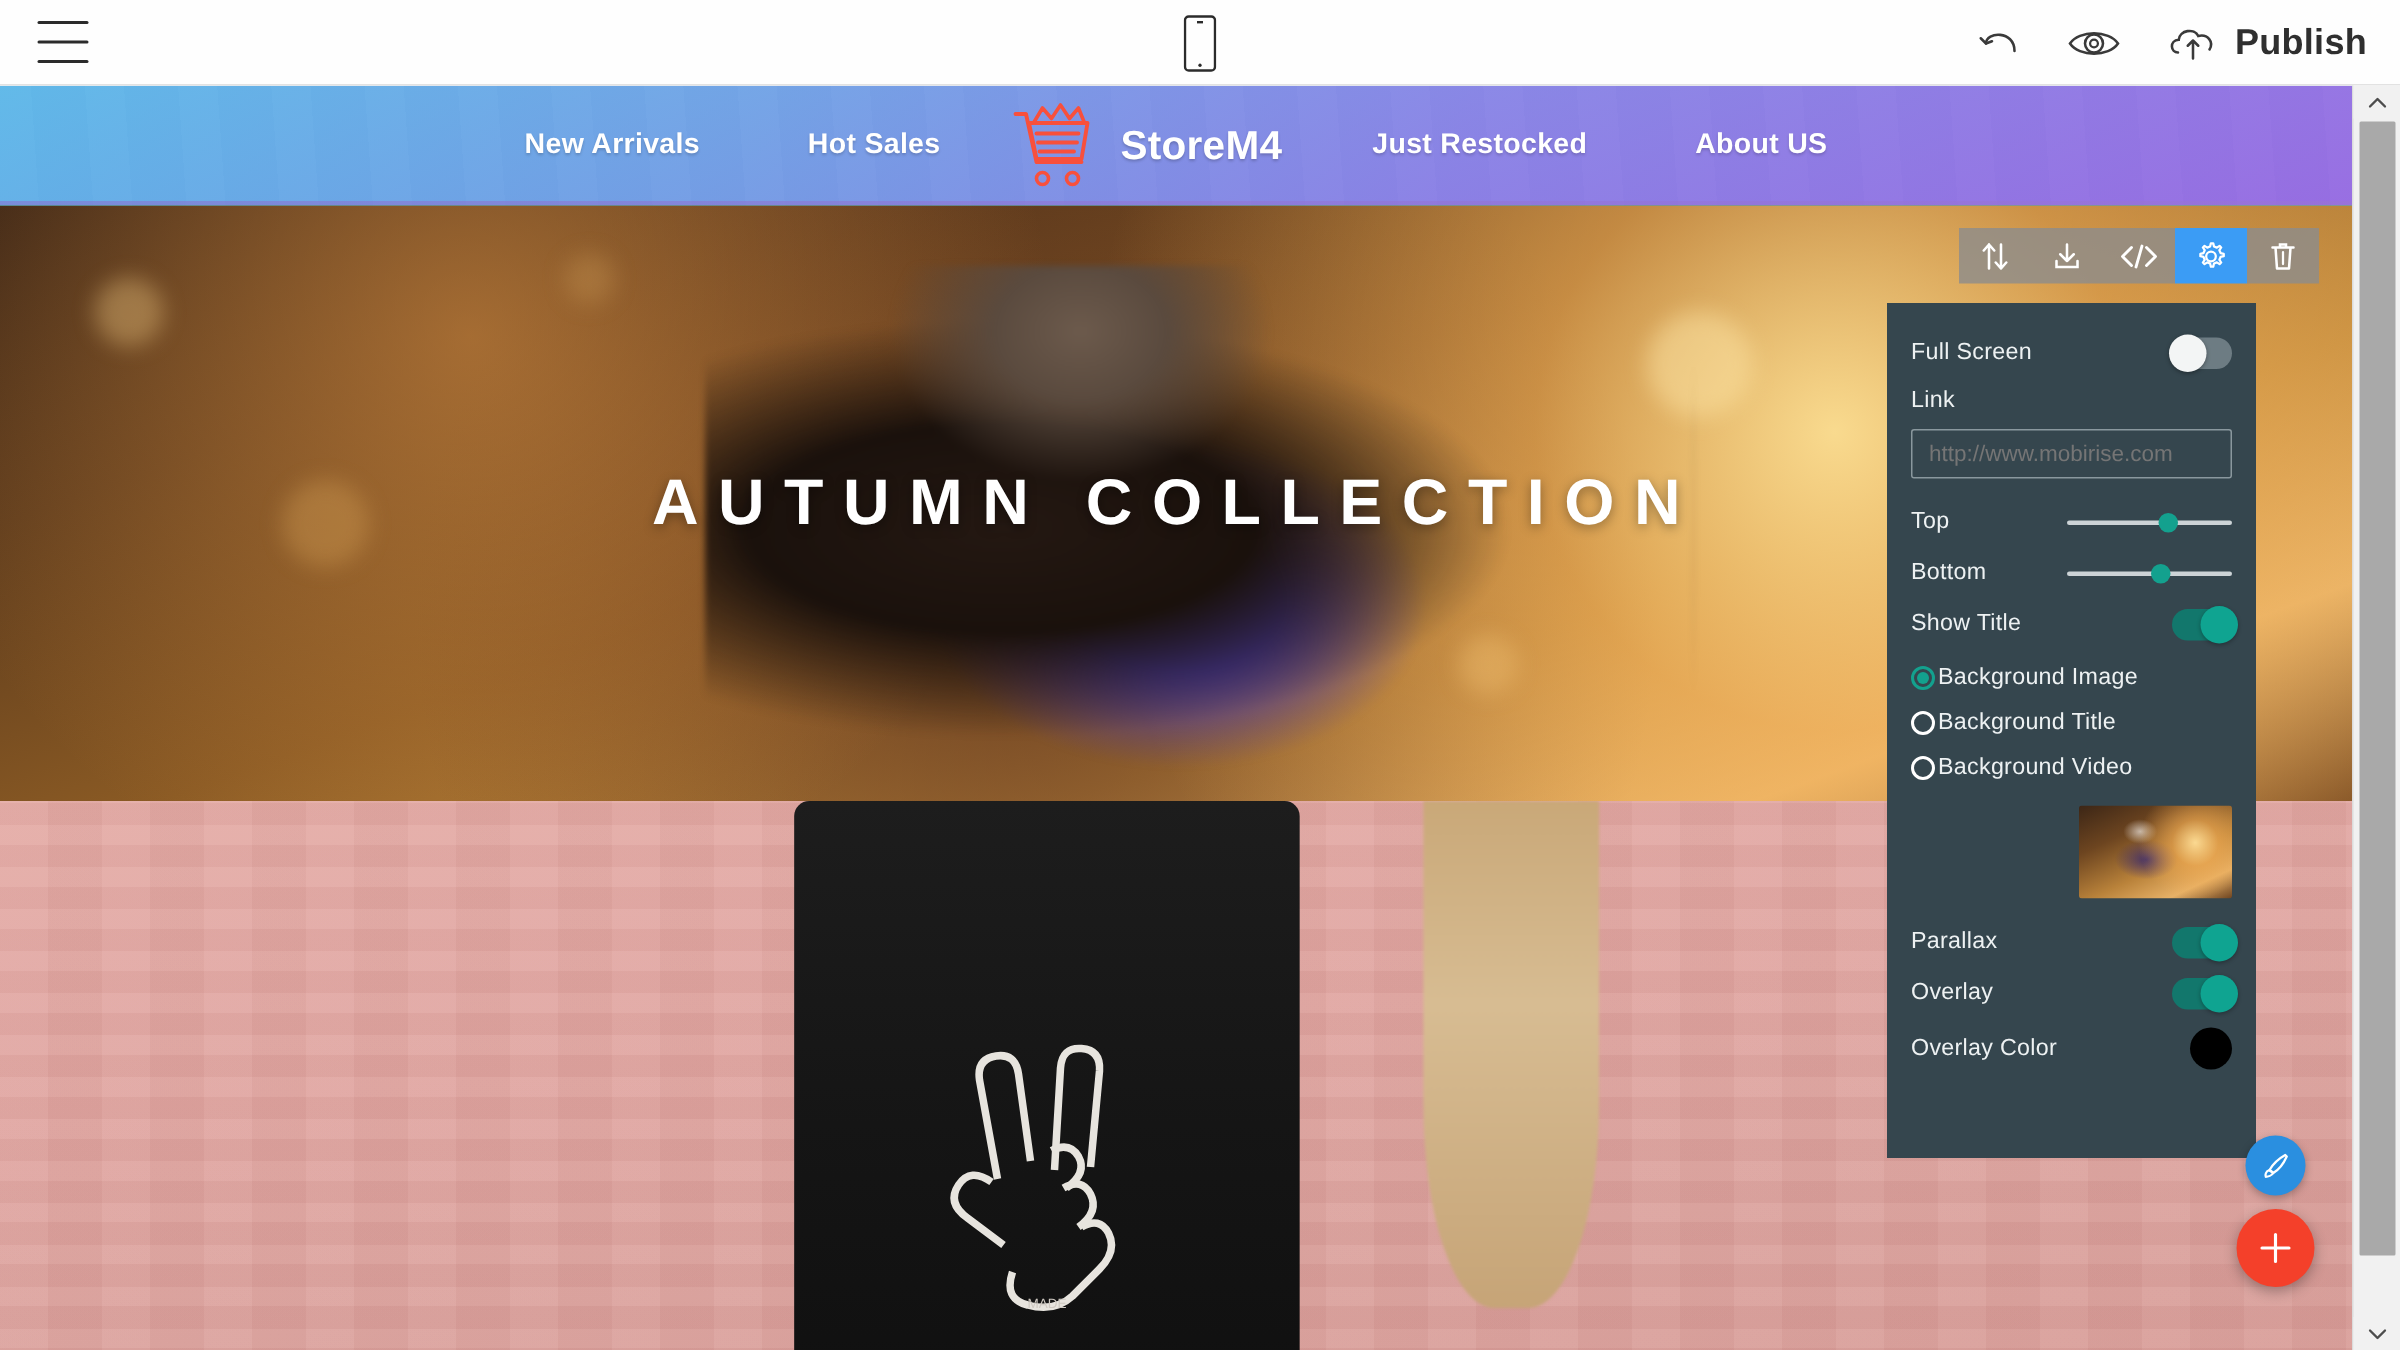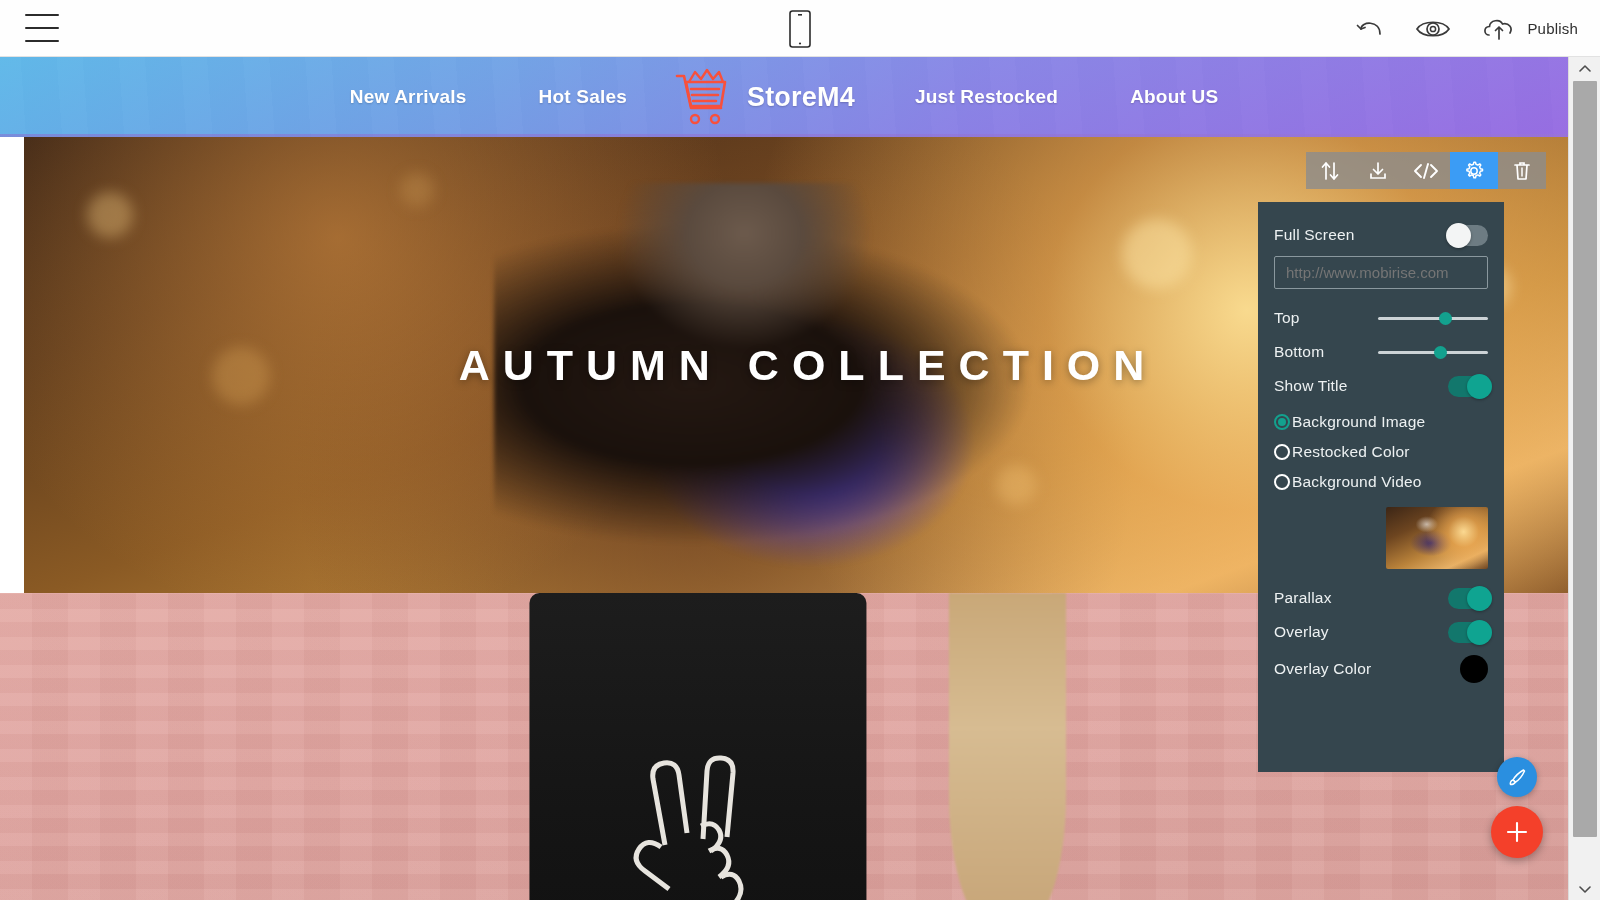--- a/index.html
+++ b/index.html
@@ -16,21 +16,21 @@
     position: absolute; top: 0; left: 0; width: 1600px; height: 57px;
     background: #fefefe; border-bottom: 1px solid #e2e2e2;
     display: flex; align-items: center; z-index: 60;
   }
   .hamburger { position: absolute; left: 25px; top: 14px; width: 34px; height: 28px;
     display: flex; flex-direction: column; justify-content: space-between; cursor: pointer; }
   .hamburger i { display: block; height: 2px; background: #2b2b2b; border-radius: 1px; }
   .device-icon { position: absolute; left: 50%; transform: translateX(-50%); top: 10px; cursor: pointer; }
   .topright { position: absolute; right: 22px; top: 0; height: 57px; display: flex; align-items: center; gap: 28px; }
   .tr-btn { display: flex; align-items: center; gap: 9px; cursor: pointer; }
-  .publish-label { font-size: 15px; color: #2f2f2f; font-weight: 400; letter-spacing: .2px; }
+  .publish-label { font-size: 24px; color: #2f2f2f; font-weight: 700; letter-spacing: .2px; }
 
   
   .canvas { position: absolute; top: 57px; left: 0; width: 1568px; height: 843px; overflow: hidden; background: #fff; }
 
   
   .navsection {
     position: relative; width: 1568px; height: 80px;
     background:
       linear-gradient(100deg, rgba(86,185,235,.82) 0%, rgba(108,160,232,.80) 32%, rgba(136,126,232,.82) 62%, rgba(150,104,228,.84) 100%),
       repeating-linear-gradient(86deg, rgba(255,255,255,.10) 0px, rgba(255,255,255,.10) 26px, rgba(120,140,190,.12) 26px, rgba(120,140,190,.12) 62px),
@@ -44,22 +44,22 @@
     text-shadow: 0 1px 2px rgba(0,0,0,.18); cursor: pointer; white-space: nowrap; }
   .nav-l1 { margin-right: 72px; }
   .nav-l2 { margin-right: 44px; }
   .nav-l3 { margin-left: 60px; margin-right: 72px; }
   .brand { display: flex; align-items: center; gap: 14px; cursor: pointer; }
   .brandname { color: #fff; font-size: 27px; font-weight: bold; letter-spacing: .2px;
     text-shadow: 0 1px 2px rgba(0,0,0,.2); }
 
   
   .hero {
-    position: relative; width: 1568px; height: 456px; overflow: hidden;
-    outline: 7px solid #20a89a; outline-offset: -7px; margin-left: 24px;
+    position: relative; width: 1568px; height: 397px; overflow: hidden;
+    outline: 7px solid #20a89a; outline-offset: -7px;
   }
   .hero-bg {
     position: absolute; inset: 0;
     background:
       radial-gradient(circle at 78% 38%, rgba(255,226,150,.92) 0%, rgba(247,180,92,.55) 16%, rgba(0,0,0,0) 40%),
       radial-gradient(circle at 20% 22%, rgba(226,150,70,.55) 0%, rgba(0,0,0,0) 30%),
       radial-gradient(circle at 44% 70%, rgba(90,48,30,.7) 0%, rgba(0,0,0,0) 45%),
       linear-gradient(160deg, #3a2415 0%, #5d3b1c 22%, #8a5a24 45%, #c08a3c 68%, #e8b469 85%, #7a4c22 100%);
   }
   .hero-bokeh { position: absolute; inset: 0; }
@@ -313,20 +313,23 @@
   <div class="panel">
 
     <div class="prow">
       <span class="plabel">Full Screen</span>
       <div class="toggle off">
         <span class="track"></span>
           <span class="knob"></span>
       </div>
     </div>
 
+    <div class="prow" style="height:30px;">
+      <span class="plabel">Link</span>
+    </div>
     <div class="linkwrap">
       <input class="linkinput" type="text" placeholder="http://www.mobirise.com" style="">
     </div>
 
     <div class="prow" style="margin-top:12px;">
       <span class="plabel">Top</span>
       <div class="slider">
         <span class="rail"></span>
           <span class="handle" id="h-top" style="left: 61.11px;"></span>
       </div>
@@ -348,21 +351,21 @@
           <span class="knob"></span>
       </div>
     </div>
 
     <div class="radiorow" style="margin-top:4px;">
       <span class="radio sel"></span>
       <span class="plabel">Background Image</span>
     </div>
     <div class="radiorow">
       <span class="radio"></span>
-      <span class="plabel">Restocked Color</span>
+      <span class="plabel">Background Title</span>
     </div>
     <div class="radiorow">
       <span class="radio"></span>
       <span class="plabel">Background Video</span>
     </div>
 
     <div class="thumbwrap">
       <div class="thumb"></div>
     </div>
 

